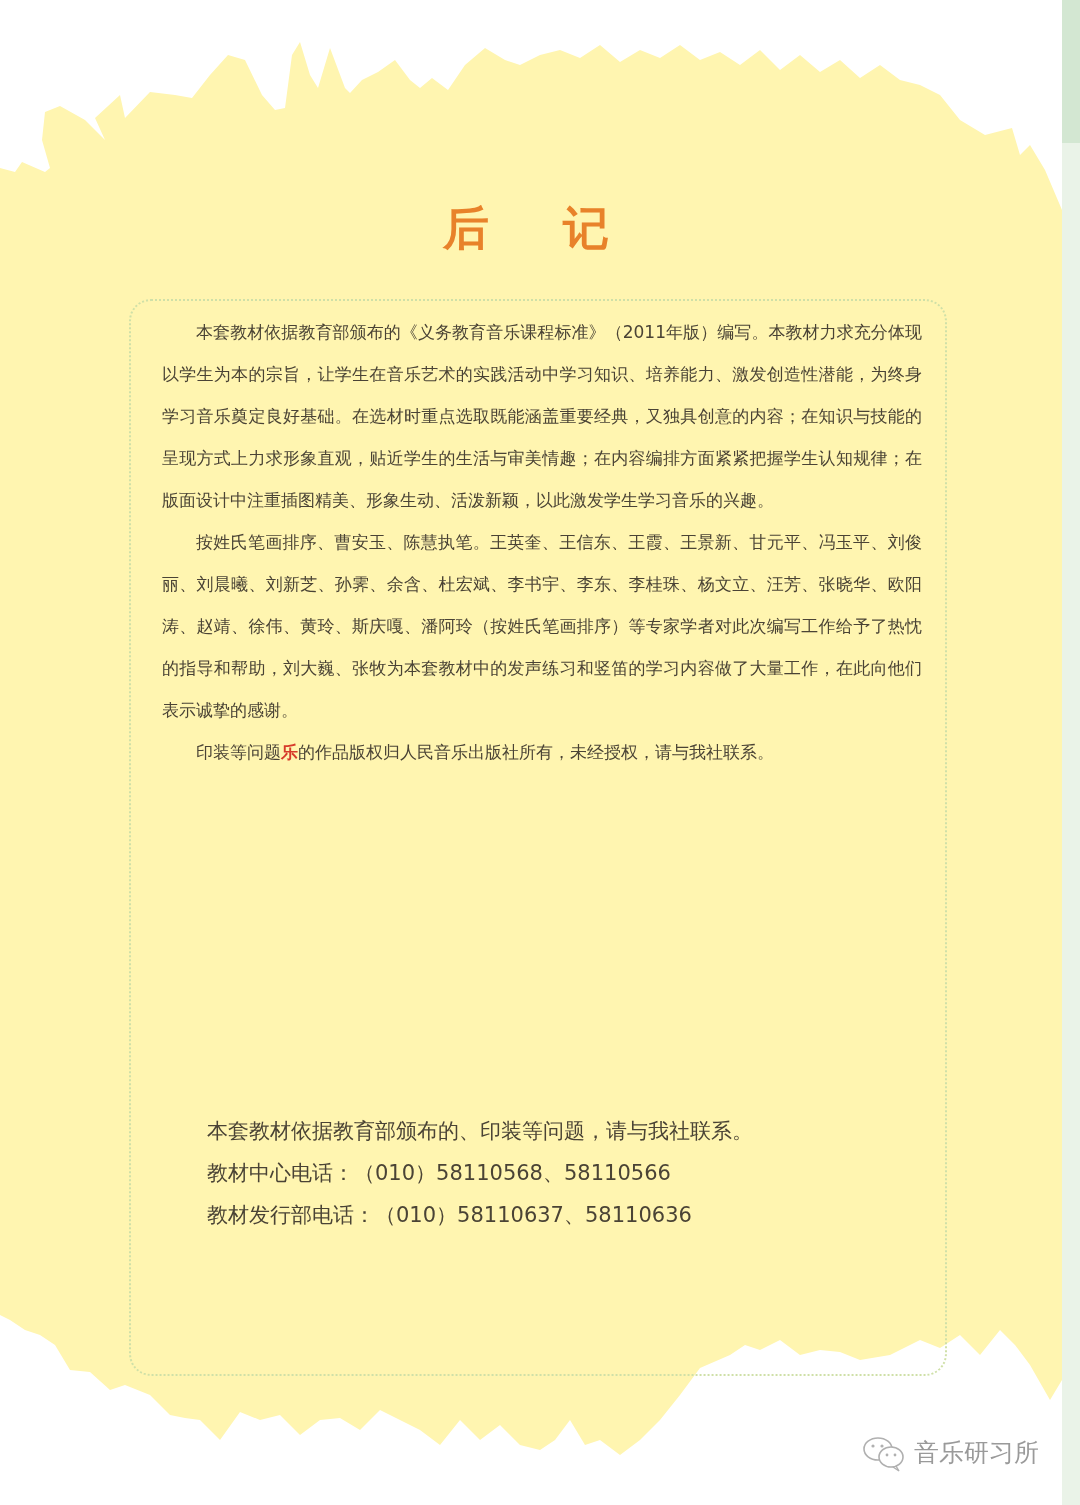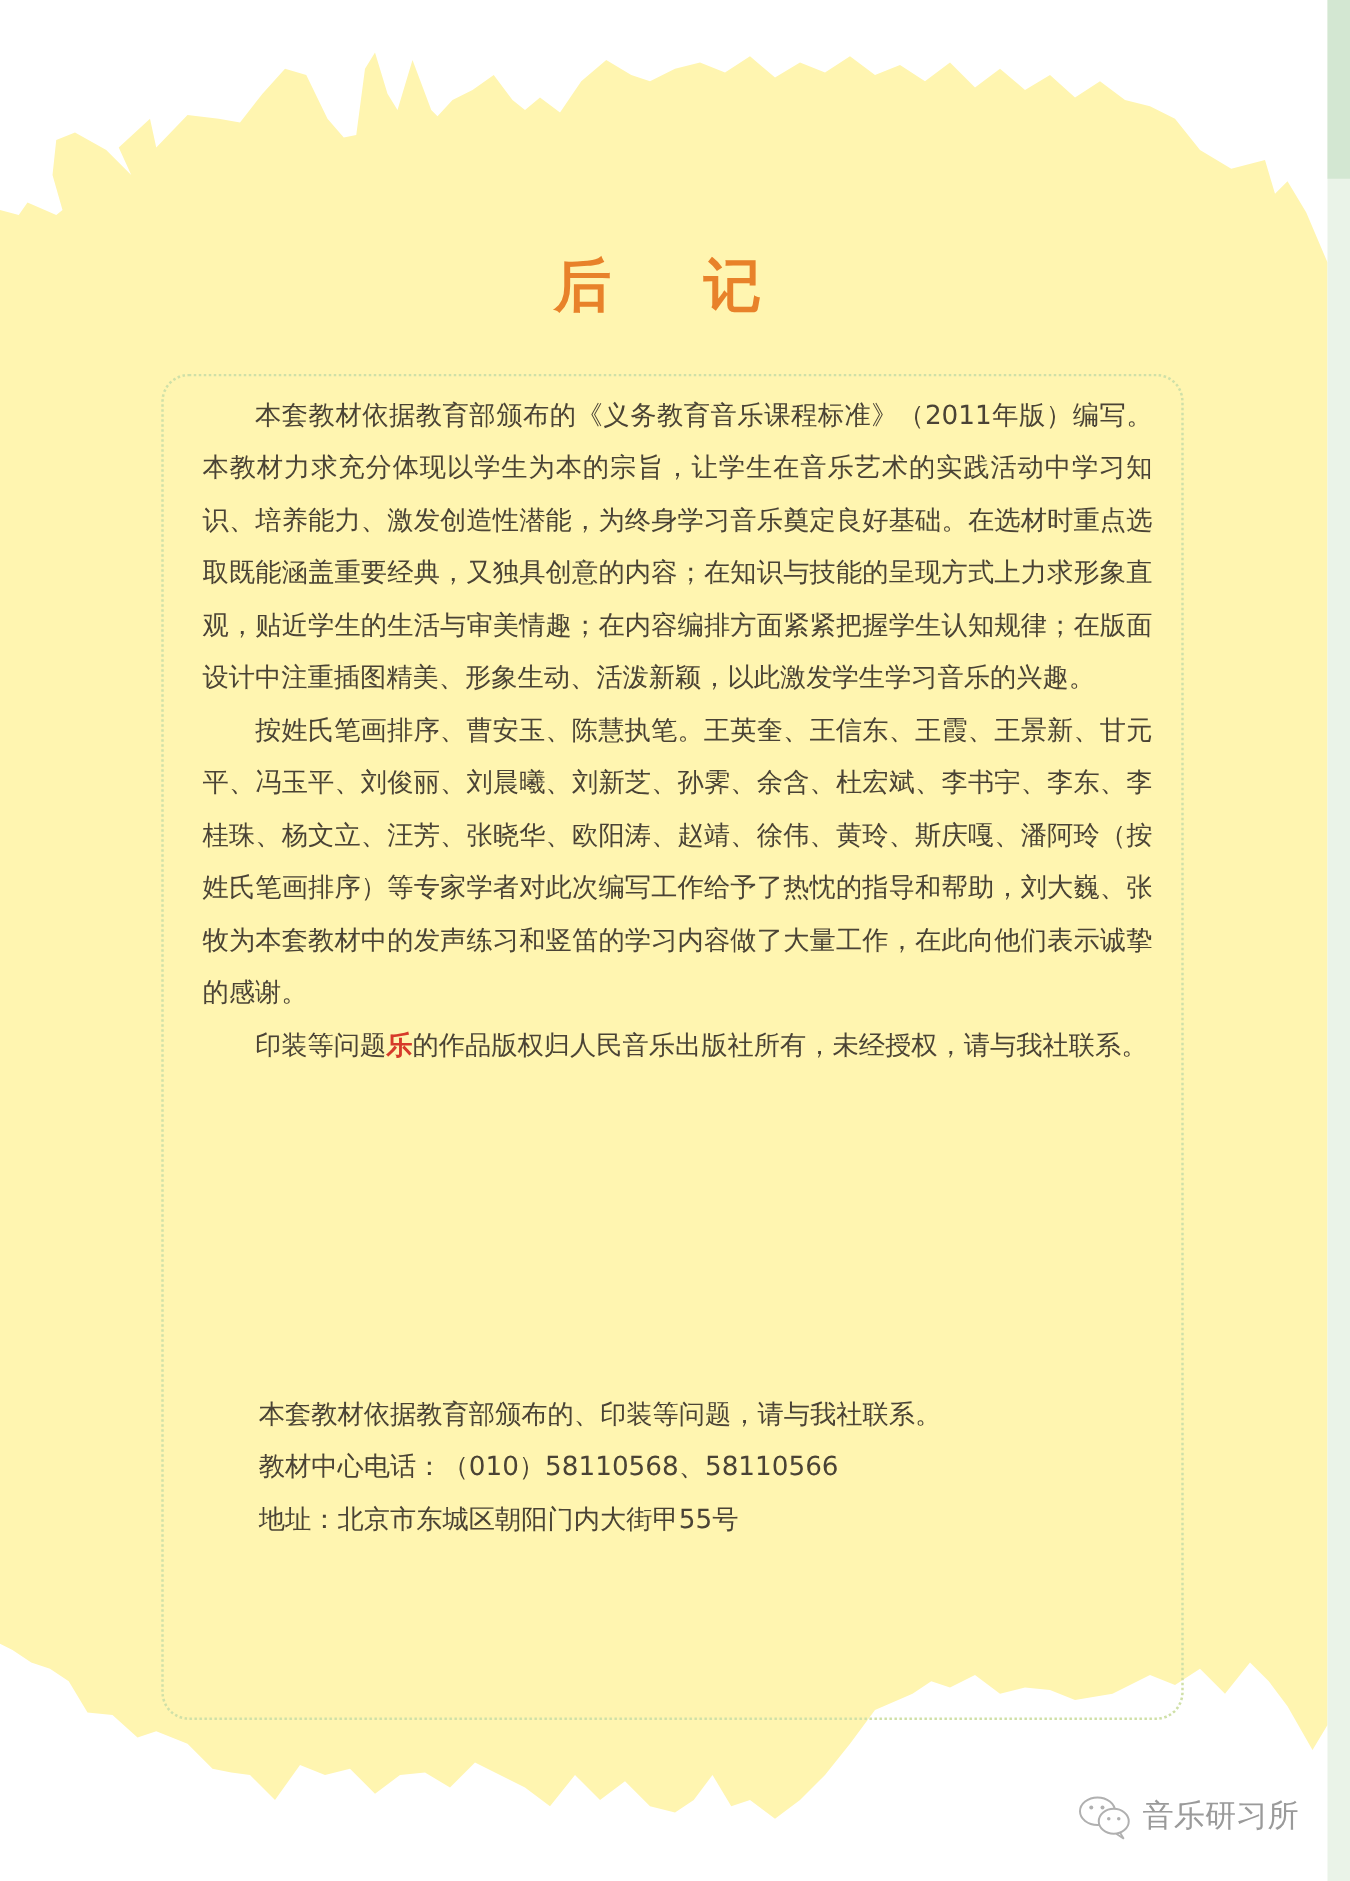--- a/index.html
+++ b/index.html
@@ -15,21 +15,21 @@
     position: absolute; left: 0; width: 1052px; top: 198px; text-align: center;
     color: #e8822a; font-size: 46px; font-weight: bold; letter-spacing: 74px;
     text-indent: 74px;
   }
   .panel {
     position: absolute; left: 129px; top: 299px; width: 818px; height: 1077px;
     border: 2px dotted #cfe0a8; border-radius: 22px; box-sizing: border-box;
   }
   .body-text {
     position: absolute; left: 162px; top: 311px; width: 760px;
-    color: #4a4335; font-size: 21px; line-height: 42px;
+    color: #4a4335; font-size: 17px; line-height: 42px;
   }
   .para { margin: 0; text-indent: 2em; text-align: justify; }
   .mark { color: #d63a2a; font-weight: bold; }
   .contact { position: absolute; left: 207px; top: 1110px; color: #4a4335; font-size: 21px; line-height: 42px; }
   .contact div { white-space: nowrap; }
   .watermark {
     position: absolute; left: 862px; top: 1436px; display: flex; align-items: flex-start;
     color: #9a9a9a; font-size: 25px;
   }
   .watermark svg { margin-right: 6px; }
@@ -52,21 +52,21 @@
 
 <div class="body-text">
   <p class="para">本套教材依据教育部颁布的《义务教育音乐课程标准》（2011年版）编写。本教材力求充分体现以学生为本的宗旨，让学生在音乐艺术的实践活动中学习知识、培养能力、激发创造性潜能，为终身学习音乐奠定良好基础。在选材时重点选取既能涵盖重要经典，又独具创意的内容；在知识与技能的呈现方式上力求形象直观，贴近学生的生活与审美情趣；在内容编排方面紧紧把握学生认知规律；在版面设计中注重插图精美、形象生动、活泼新颖，以此激发学生学习音乐的兴趣。</p>
   <p class="para">按姓氏笔画排序、曹安玉、陈慧执笔。王英奎、王信东、王霞、王景新、甘元平、冯玉平、刘俊丽、刘晨曦、刘新芝、孙霁、余含、杜宏斌、李书宇、李东、李桂珠、杨文立、汪芳、张晓华、欧阳涛、赵靖、徐伟、黄玲、斯庆嘎、潘阿玲（按姓氏笔画排序）等专家学者对此次编写工作给予了热忱的指导和帮助，刘大巍、张牧为本套教材中的发声练习和竖笛的学习内容做了大量工作，在此向他们表示诚挚的感谢。</p>
   <p class="para"><span>印装等问题</span><span class="mark">乐</span><span>的作品版权归人民音乐出版社所有，未经授权，请与我社联系。</span></p>
 </div>
 
 <div class="contact">
   <div>本套教材依据教育部颁布的、印装等问题，请与我社联系。</div>
   <div>教材中心电话：（010）58110568、58110566</div>
-  <div>地址：北京市东城区朝阳门内大街甲55号</div>
+  <div>教材发行部电话：（010）58110637、58110636</div>
 </div>
 
 <div class="watermark">
   <svg width="46" height="36" viewBox="0 0 46 36" xmlns="http://www.w3.org/2000/svg">
     <ellipse cx="16" cy="13" rx="14" ry="11" fill="none" stroke="#b0b0b0" stroke-width="1.6"></ellipse>
     <circle cx="11" cy="10" r="1.6" fill="#b0b0b0"></circle>
     <circle cx="20" cy="10" r="1.6" fill="#b0b0b0"></circle>
     <ellipse cx="29" cy="21" rx="12" ry="10" fill="#ffffff" stroke="#b0b0b0" stroke-width="1.6"></ellipse>
     <circle cx="25" cy="19" r="1.4" fill="#b0b0b0"></circle>
     <circle cx="33" cy="19" r="1.4" fill="#b0b0b0"></circle>

